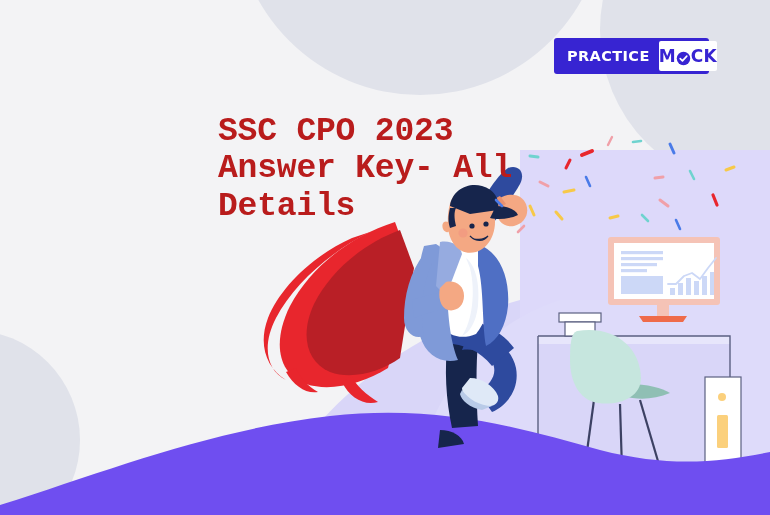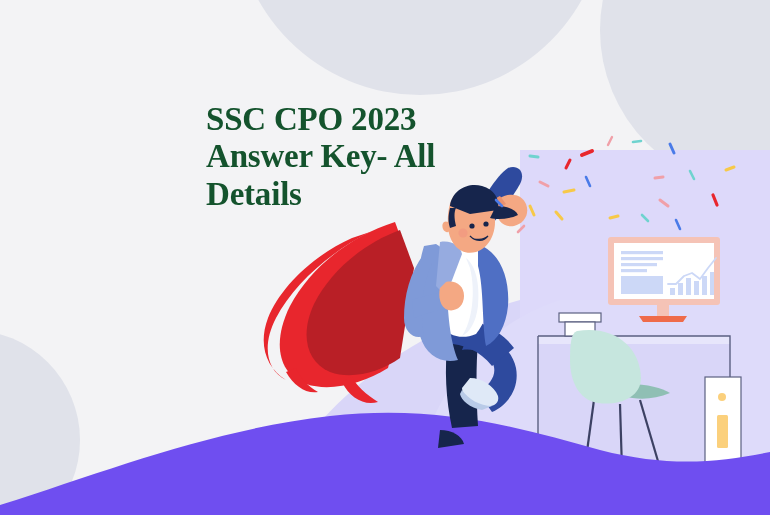--- a/index.html
+++ b/index.html
@@ -21,27 +21,27 @@
     top: 0;
     width: 770px;
     height: 515px;
     display: block;
   }
   #title {
     position: absolute;
     left: 206px;
     top: 101px;
     width: 300px;
-    margin: 0;
-    font-family: Liberation Serif, serif;
+    margin: 12px;
+    font-family: Liberation Mono, monospace;
     font-size: 33px;
     line-height: 1.13;
     font-weight: 700;
     letter-spacing: -0.2px;
-    color: #14532d;
+    color: #b91c1c;
     white-space: pre-line;
   }
   #logo {
     position: absolute;
     left: 554px;
     top: 38px;
     width: 155px;
     height: 36px;
     background: #3724d2;
     border-radius: 3px;
@@ -222,14 +222,27 @@
         <line x1="608" y1="145" x2="612" y2="137" stroke="#f0a0a8" stroke-width="2.4"></line>
       </g>
 
     </g>
   </svg>
 
   <h1 id="title">SSC CPO 2023
 Answer Key- All
 Details</h1>
 
+  <div id="logo">
+    <span id="logo-practice">PRACTICE</span>
+    <span id="logo-mock-box">
+      <span class="mtext">M</span>
+      <span class="check-o">
+        <svg viewBox="0 0 20 20" width="15" height="15" xmlns="http://www.w3.org/2000/svg">
+          <circle cx="10" cy="10" r="9" fill="#3724d2"></circle>
+          <path d="M5.6 10.2 L8.6 13.2 L14.4 6.8" fill="none" stroke="#ffffff" stroke-width="2.2" stroke-linecap="round" stroke-linejoin="round"></path>
+        </svg>
+      </span>
+      <span class="mtext">CK</span>
+    </span>
+  </div>
 
 </div>
 
 </body></html>

